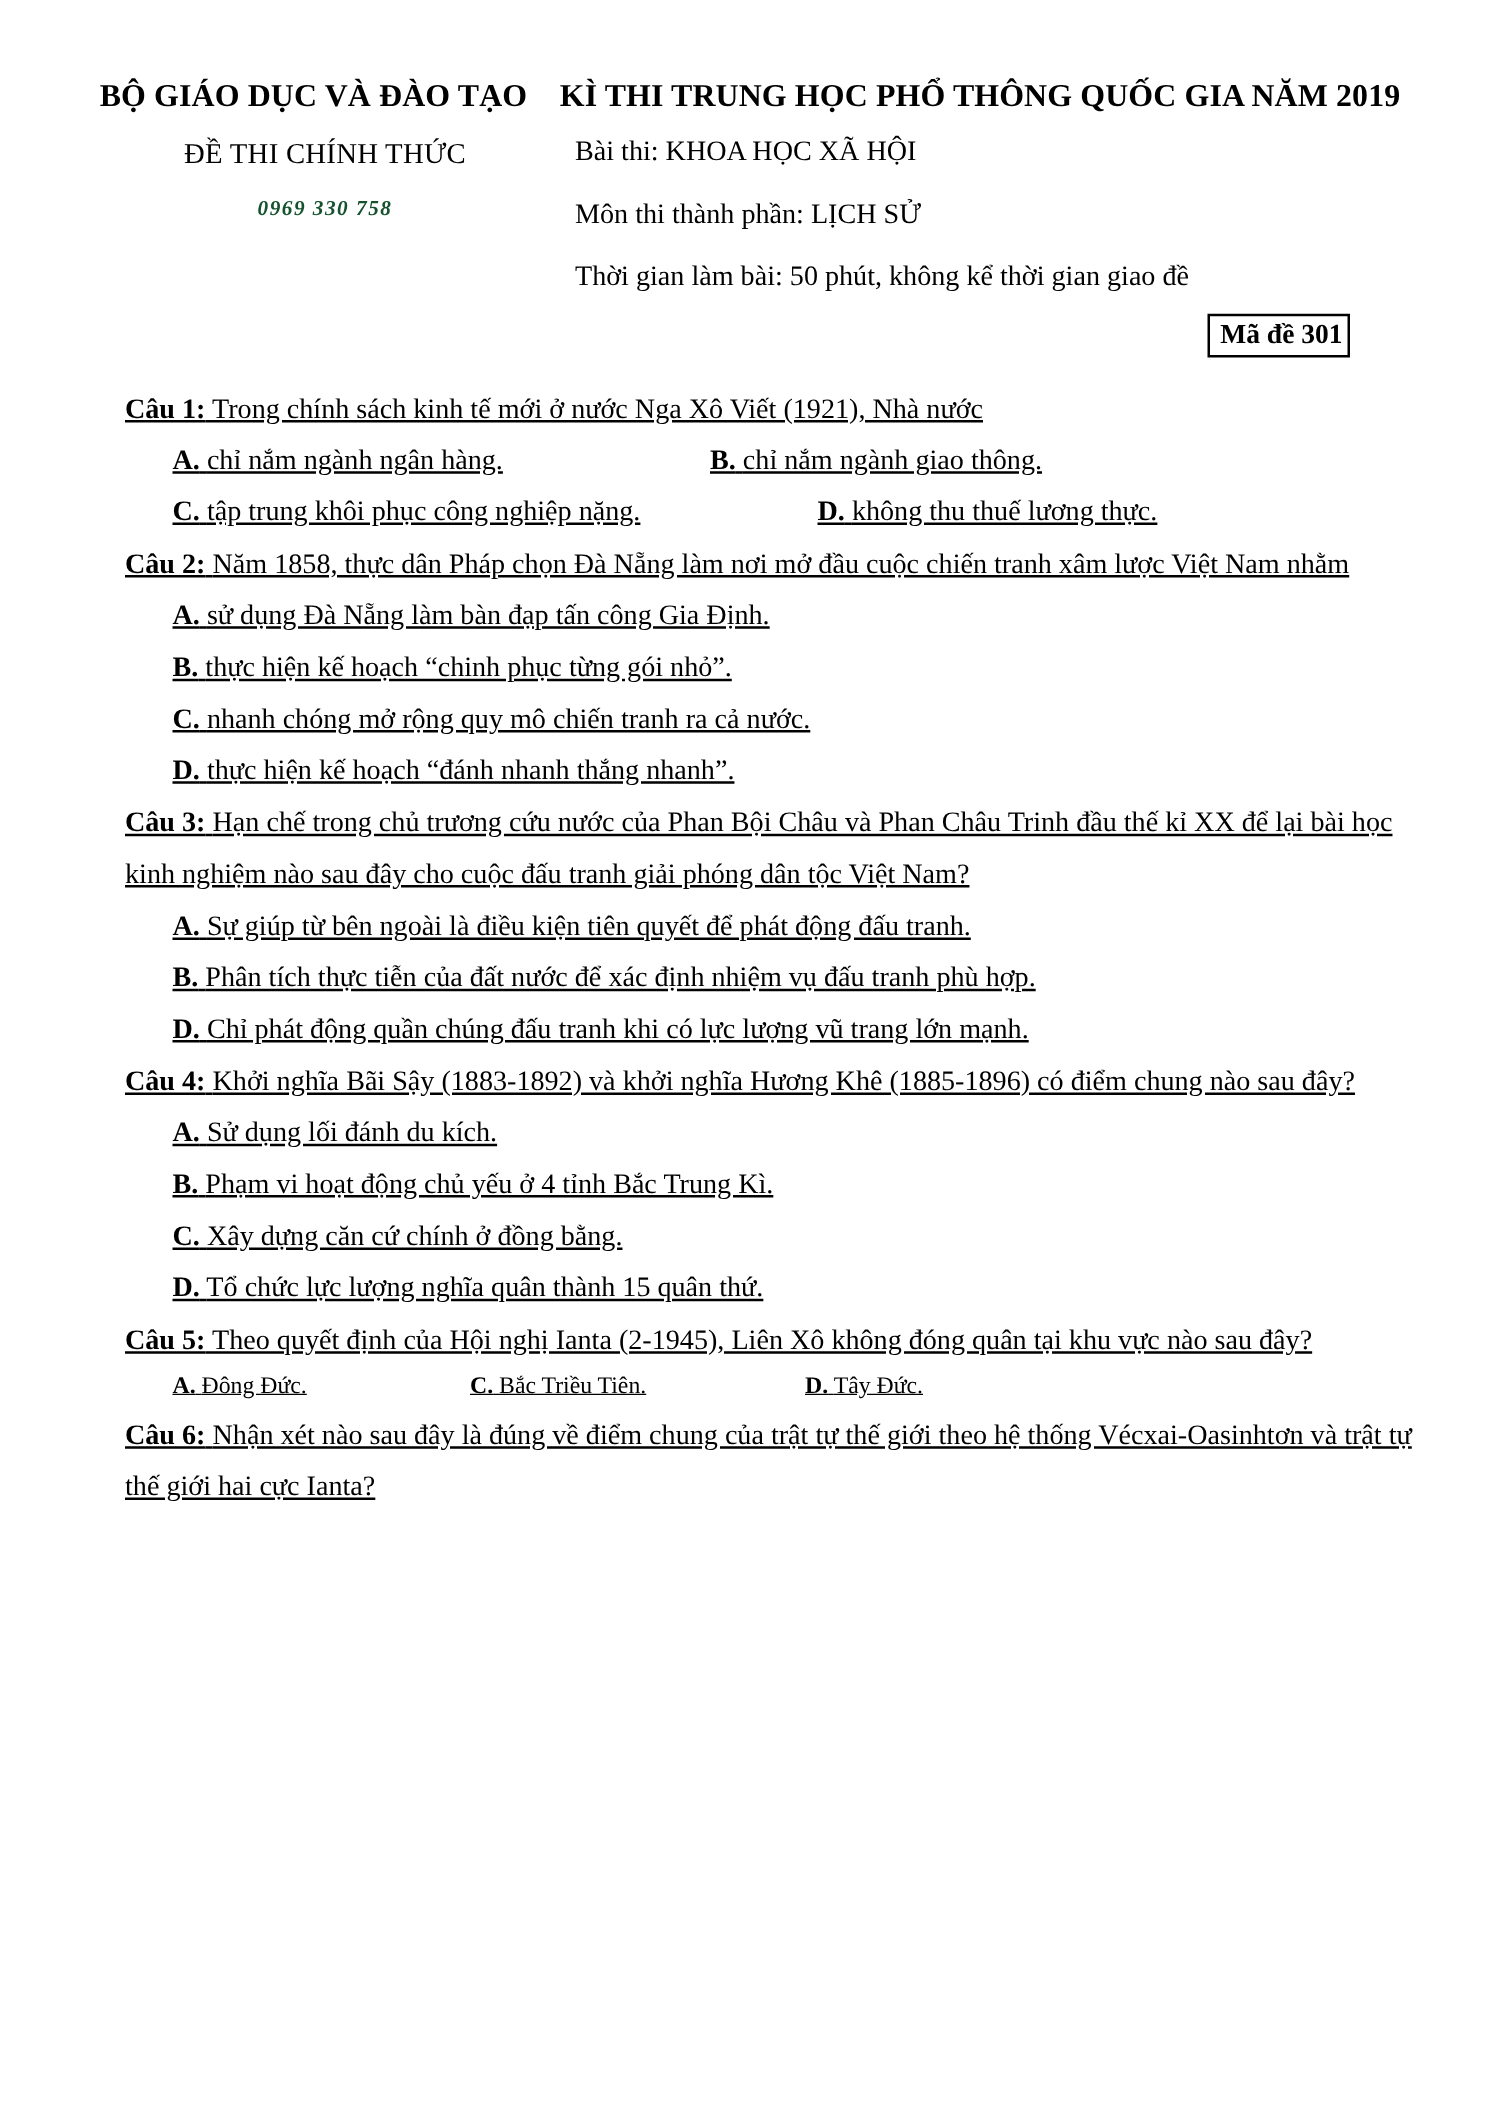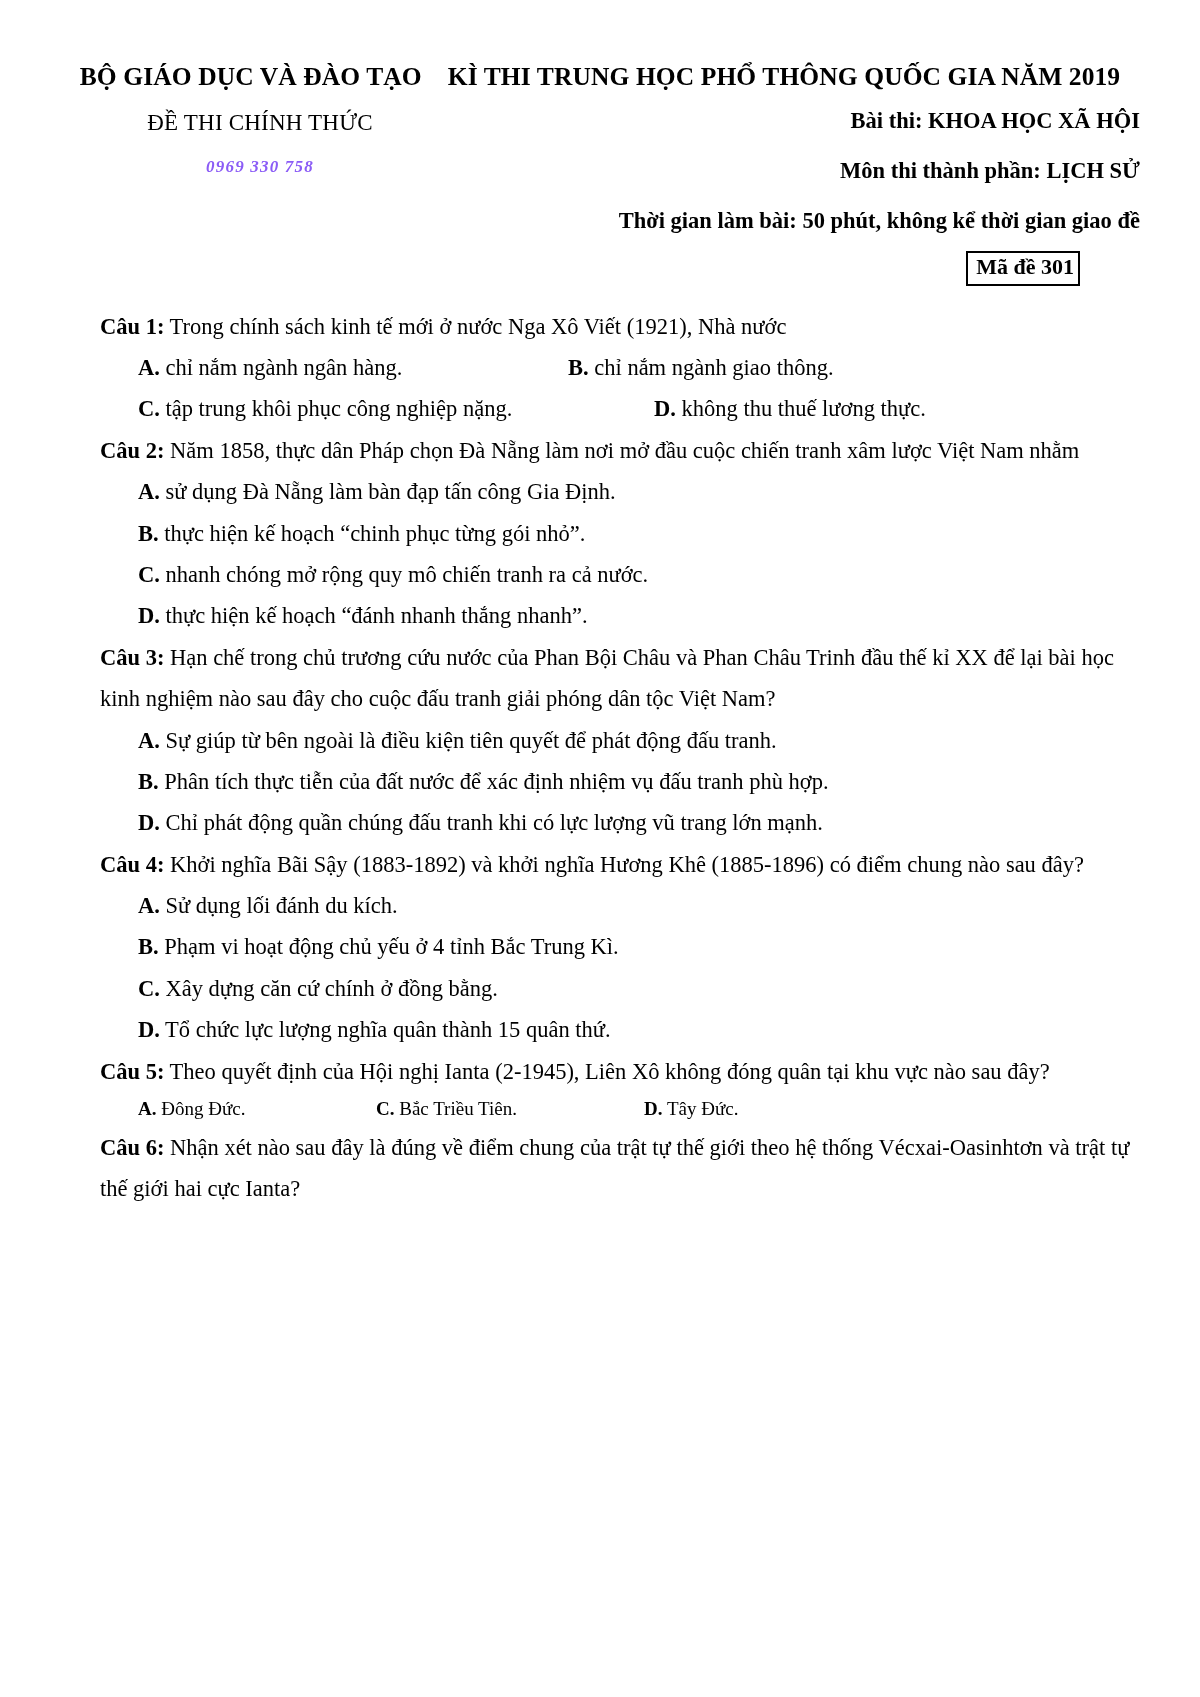--- a/index.html
+++ b/index.html
@@ -63,28 +63,28 @@
     font-weight: bold;
     font-size: 31px;
     color: #d81f12;
     letter-spacing: 0.5px;
     text-shadow: 1px 1px 0 rgba(0,0,0,0.18);
   }
   .logo-phone {
     font-style: italic;
     font-weight: bold;
     font-size: 17px;
-    color: #8b5cf6;
+    color: #14532d;
     letter-spacing: 1.2px;
     margin-top: 3px;
   }
   .header-right {
     flex: 1;
-    text-align: right;
-    font-weight: bold;
+    text-align: left;
+    font-weight: normal;
     padding-top: 2px;
   }
   .header-right .line {
     font-size: 22.5px;
     margin-bottom: 24px;
     white-space: nowrap;
   }
   .header-right .line:last-child {
     margin-bottom: 0;
   }
@@ -99,20 +99,21 @@
     padding: 2px 4px 4px 8px;
     font-weight: bold;
     font-size: 22px;
     line-height: 1.12;
   }
 
   
   .content {
     padding: 0 62px 0 100px;
     margin-top: 20px;
+    text-decoration: underline;
   }
   .q-block {
     margin-bottom: 0;
   }
   .q-stem {
     font-size: 22.5px;
     line-height: 1.84;
     text-align: left;
     margin: 0;
   }

